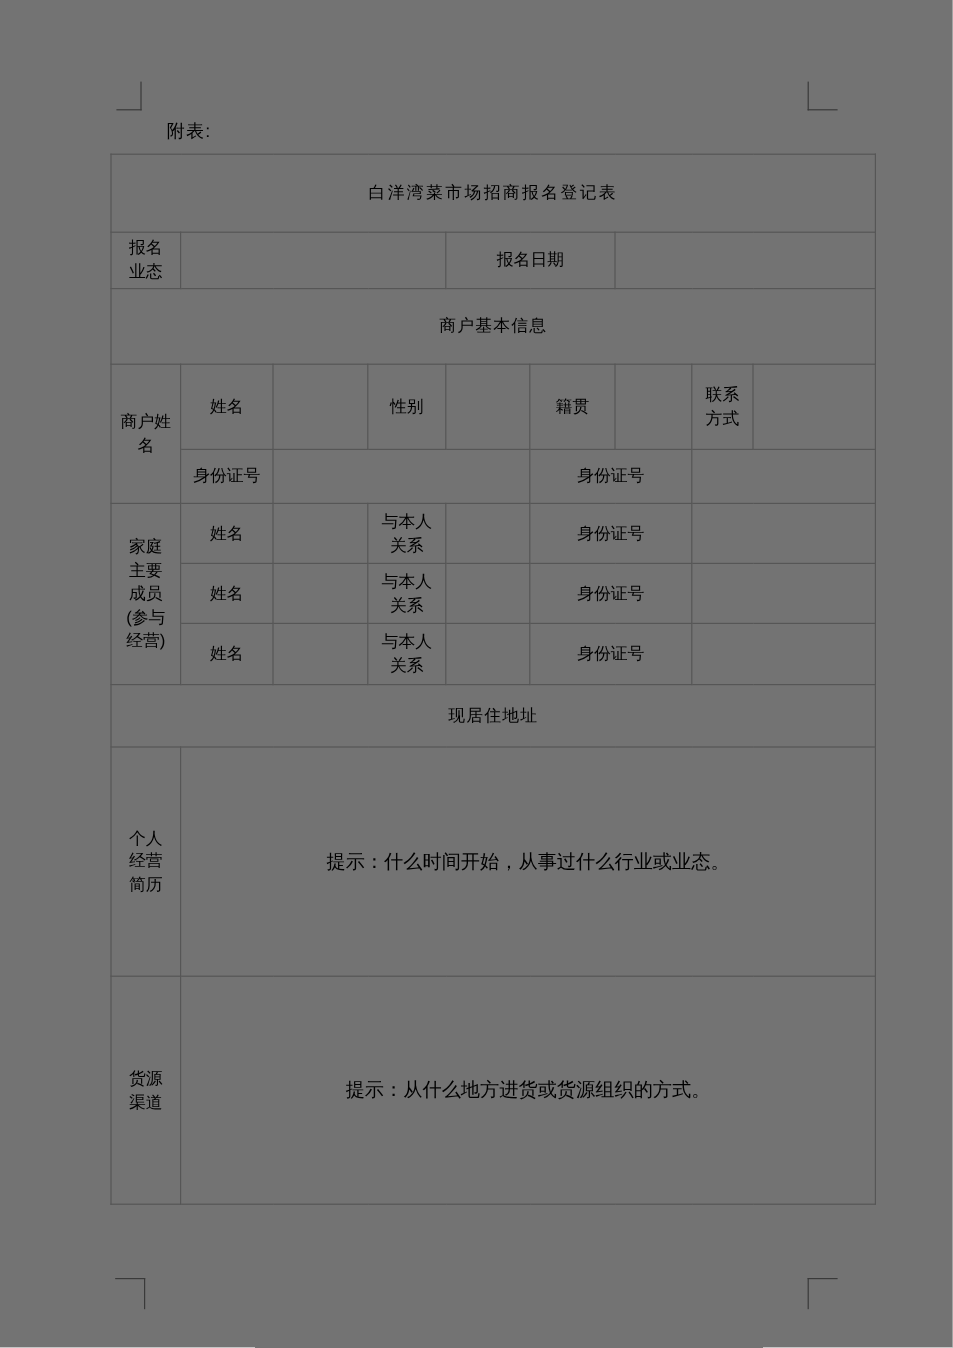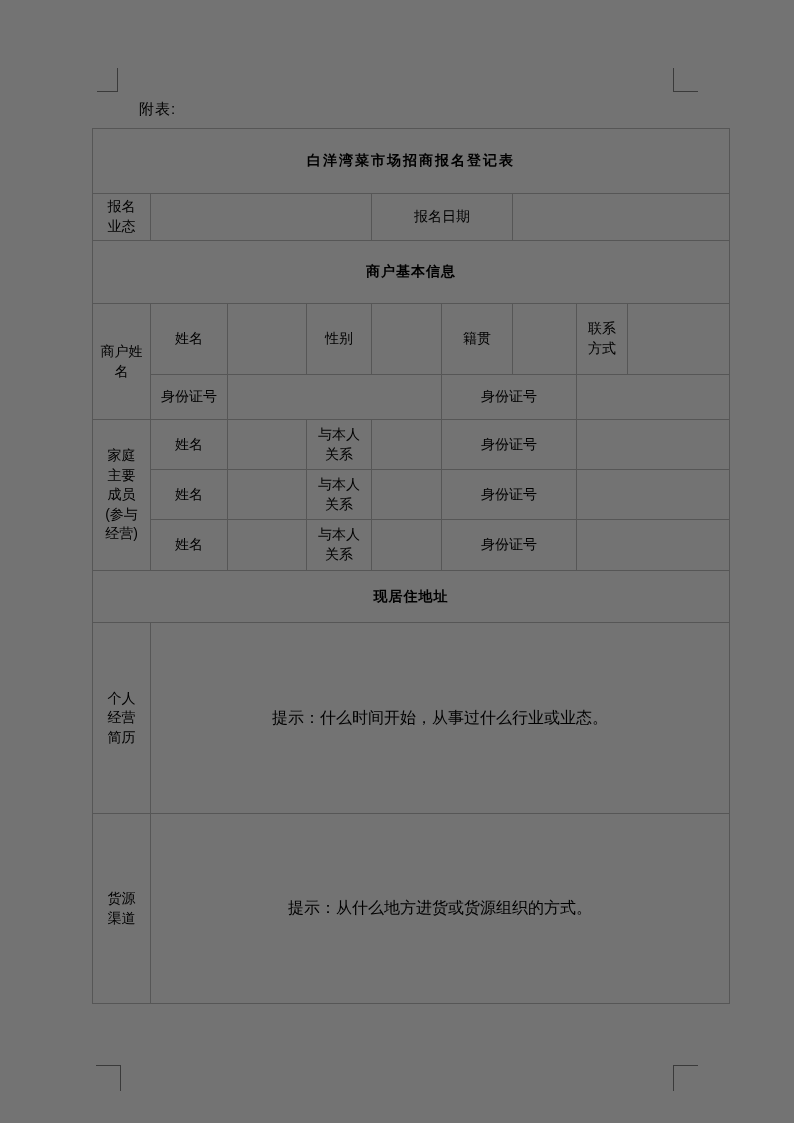--- a/index.html
+++ b/index.html
@@ -41,26 +41,26 @@
   table.form-table td {
     border: 1px solid #565656;
     text-align: center;
     vertical-align: middle;
     font-size: 14px;
     padding: 2px;
     overflow: hidden;
   }
   td.title-cell {
     font-size: 23px;
-    font-weight: bold;
+    font-weight: normal;
     letter-spacing: 2px;
   }
   td.section-cell {
     font-size: 15px;
-    font-weight: bold;
+    font-weight: normal;
     letter-spacing: 1px;
     border-radius: 19px;
   }
   .pre {
     white-space: pre-line;
     line-height: 1.4;
   }
   td.hint-cell {
     text-align: left;
     vertical-align: top;

